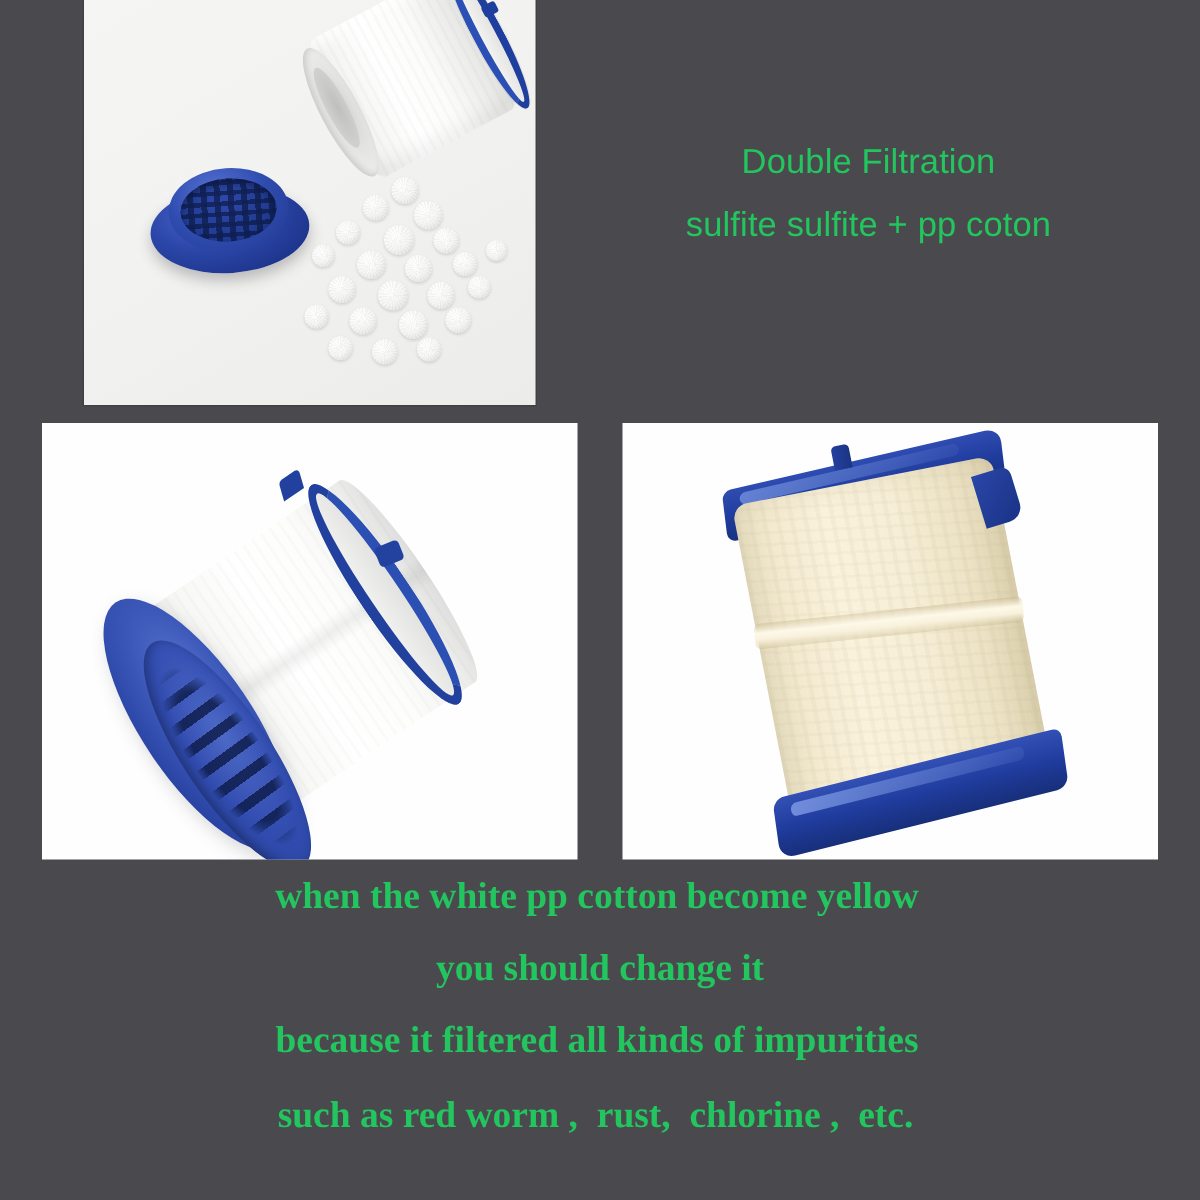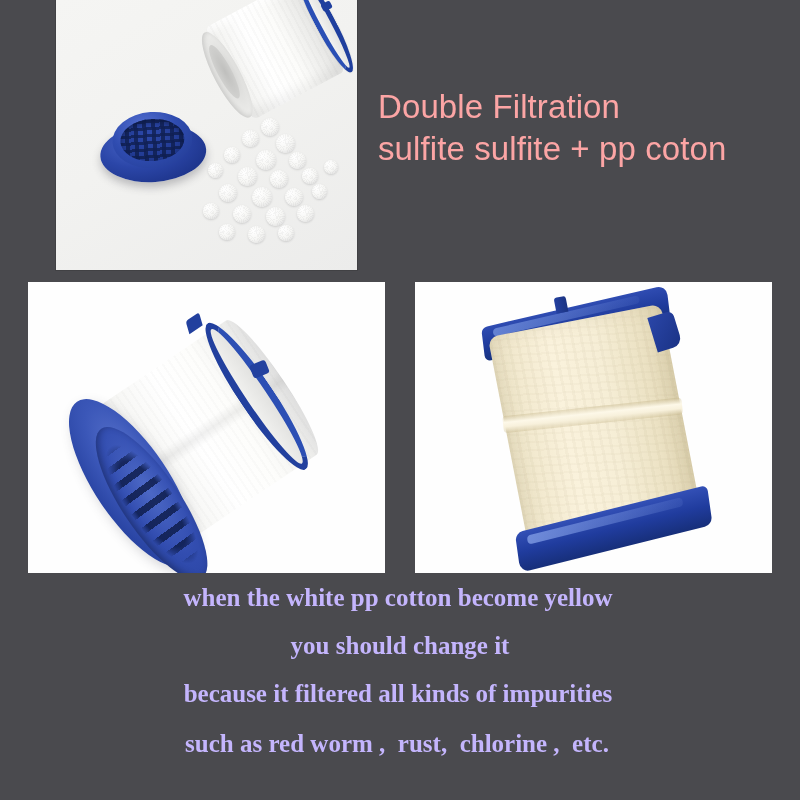--- a/index.html
+++ b/index.html
@@ -267,34 +267,35 @@
     width:26px; height:36px;
     background:linear-gradient(135deg,#2a46a8,#1a3285);
     border-radius:0 6px 10px 0;
     transform:rotate(-6deg);
   }
 
   
   #headline {
     position:absolute;
     left:378px; top:86px; width:402px;
-    color:#fca5a5;
-    font-size:33px;
+    text-align:center;
+    color:#22c55e;
+    font-size:23px;
     line-height:42px;
     font-weight:400;
     letter-spacing:0.1px;
   }
   #headline .hl1 { display:block; }
   #headline .hl2 { display:block; white-space:nowrap; }
 
   #caption {
     position:absolute;
     left:0px; top:584px; width:800px;
     text-align:center;
-    color:#c4b5fd;
+    color:#22c55e;
     font-family:"Liberation Serif", serif;
     font-weight:700;
     font-size:25px;
   }
   #caption .cl { display:block; white-space:pre; }
   #caption .cl1 { margin-left:-4px; }
   #caption .cl2 { margin-top:20px; }
   #caption .cl3 { margin-top:20px; margin-left:-4px; }
   #caption .cl4 { margin-top:22px; margin-left:-6px; }
 </style>

